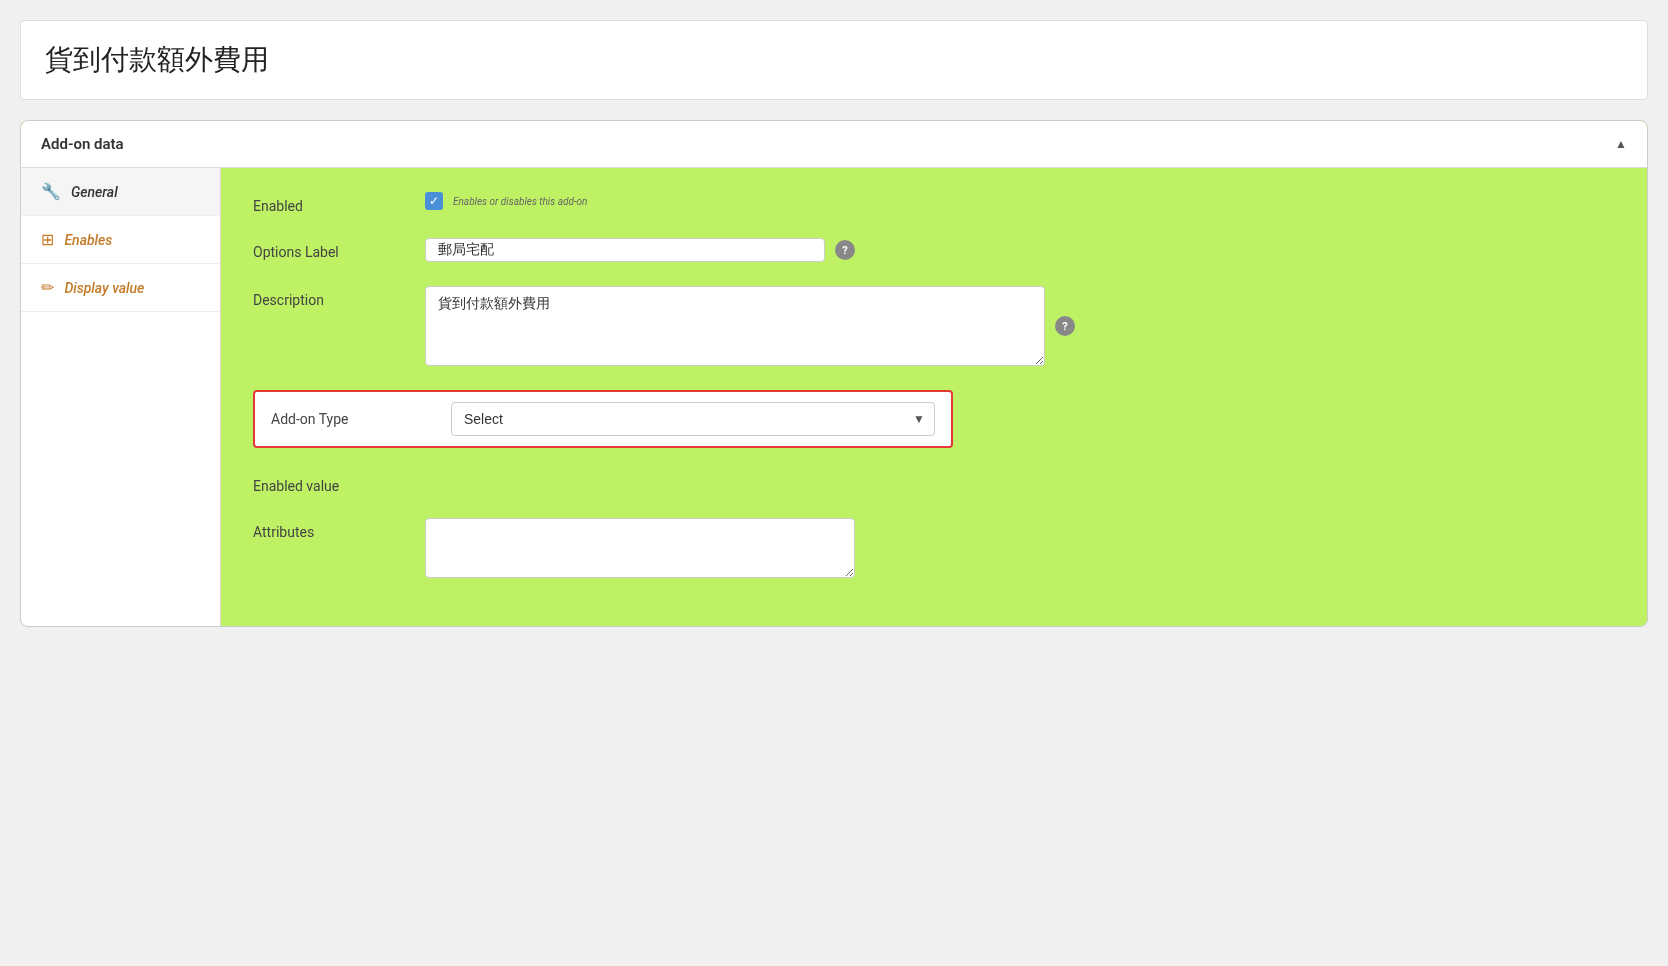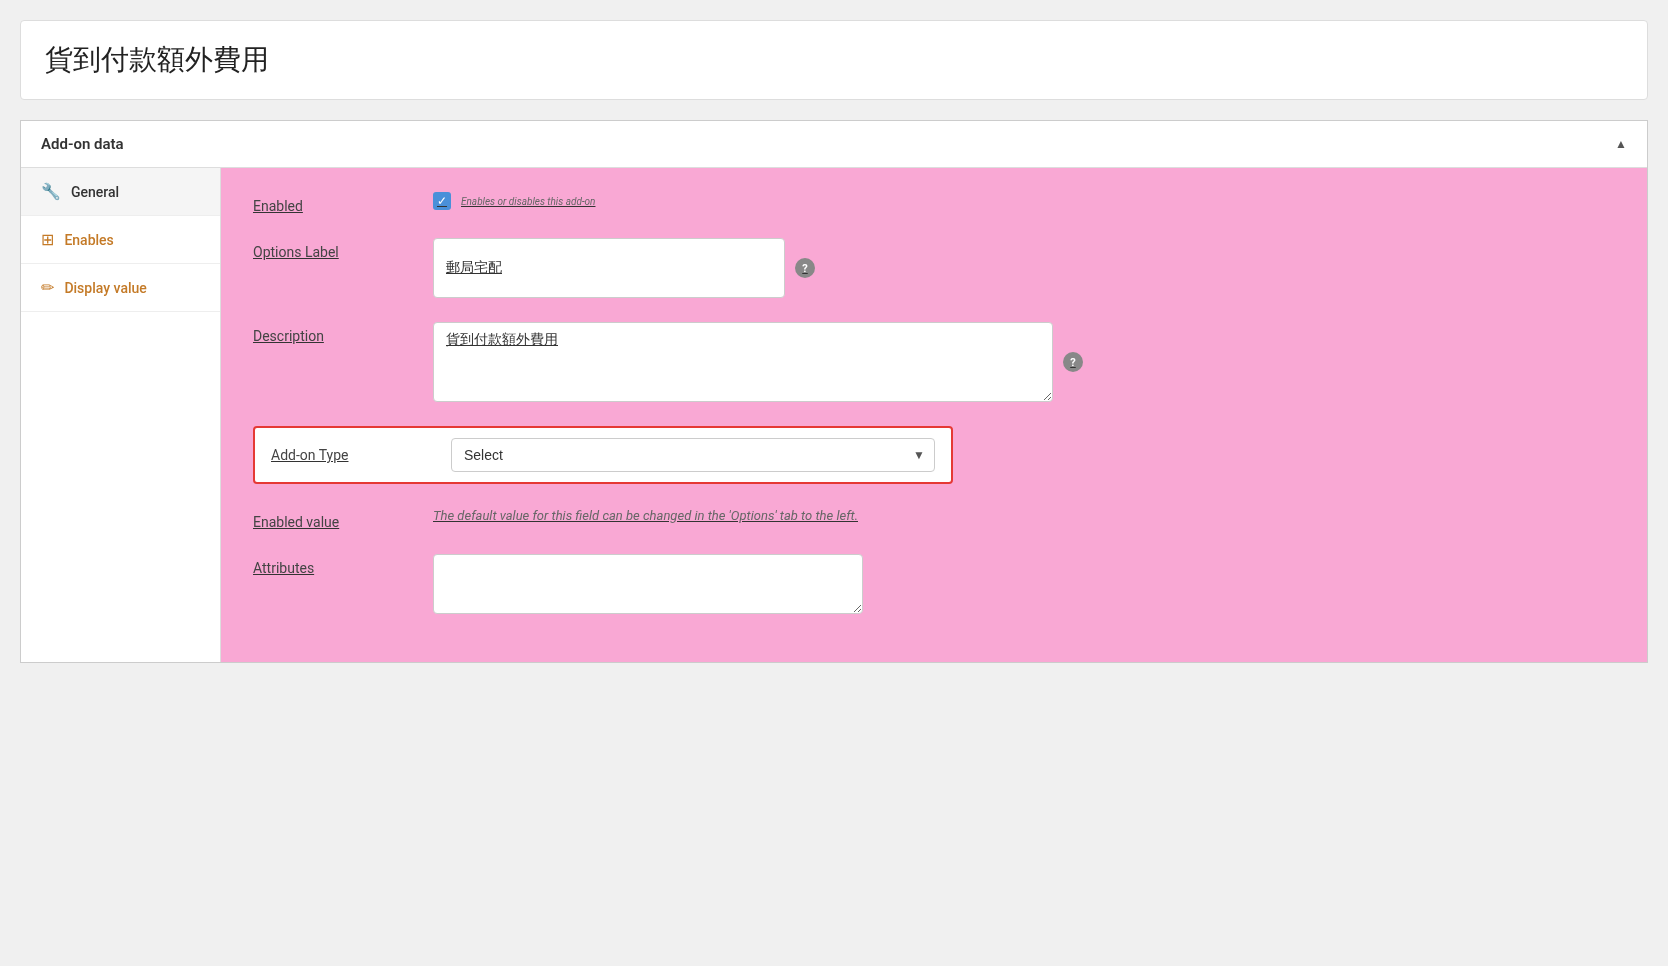--- a/index.html
+++ b/index.html
@@ -26,23 +26,23 @@
       margin-bottom: 20px;
     }
 
     .page-title {
       font-size: 28px;
       font-weight: 400;
       color: #222;
     }
 
     .addon-card {
-      background: #f9a8d4;
-      border: 1px solid #ccc;
-      border-radius: 0;
+      background: #bef264;
+      border: 1px solid #ccc;
+      border-radius: 8px;
       overflow: hidden;
     }
 
     .addon-card-header {
       display: flex;
       justify-content: space-between;
       align-items: center;
       padding: 14px 20px;
       border-bottom: 1px solid #ddd;
       background: #fff;
@@ -86,41 +86,41 @@
       color: #333;
     }
 
     .sidebar-item-icon {
       font-size: 16px;
       color: #999;
     }
 
     .sidebar-item-label {
       font-weight: 500;
+      font-style: italic;
     }
 
     .sidebar-item.orange .sidebar-item-label {
       color: #c47a27;
     }
 
     .sidebar-item.orange .sidebar-item-icon {
       color: #c47a27;
     }
 
     .main-content {
       flex: 1;
       padding: 24px 32px;
     }
 
     .form-row {
       display: flex;
       align-items: flex-start;
       margin-bottom: 24px;
-      gap: 20px;
-      text-decoration: underline;
+      gap: 12px;
     }
 
     .form-label {
       width: 160px;
       min-width: 160px;
       font-size: 14px;
       color: #444;
       padding-top: 6px;
     }
 
@@ -149,22 +149,22 @@
       font-size: 12px;
     }
 
     .enabled-description {
       font-style: italic;
       color: #666;
       font-size: 10px;
     }
 
     .text-input {
-      width: 352px;
-      padding: 21px 12px;
+      width: 400px;
+      padding: 3px 12px;
       border: 1px solid #ccc;
       border-radius: 4px;
       font-size: 14px;
       color: #333;
       background: #fff;
     }
 
     .help-icon {
       width: 20px;
       height: 20px;
@@ -315,23 +315,20 @@
             <select>
               <option value="">Select</option>
             </select>
             <span class="select-arrow">▼</span>
           </div>
         </div>
       </div>
 
       <div class="form-row">
         <div class="form-label">Enabled value</div>
-        <div class="form-field">
-          <span class="italic-hint">The default value for this field can be changed in the 'Options' tab to the left.</span>
-        </div>
       </div>
 
 
       <div class="form-row">
         <div class="form-label">Attributes</div>
         <div class="form-field">
           <textarea class="attributes-input" style=""></textarea>
         </div>
       </div>
 

